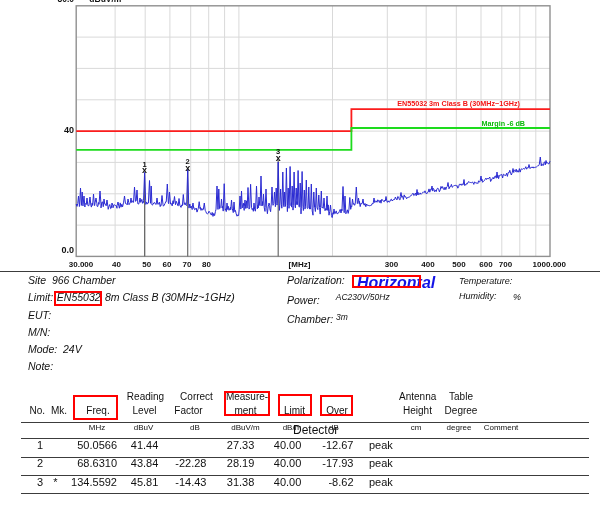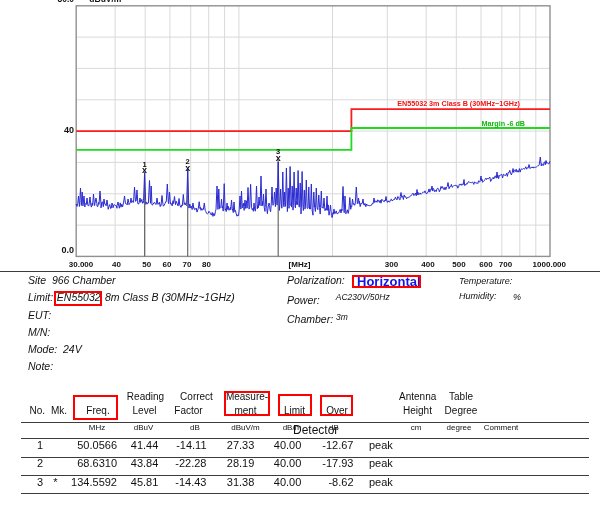--- a/index.html
+++ b/index.html
@@ -72,21 +72,21 @@
     <div class="t" style="left:28px;top:274.4px;font-size:10.5px">Site&nbsp;&nbsp;966 Chamber</div>
     <div class="t" style="left:28px;top:291.2px;font-size:10.5px">Limit:</div>
     <div class="t" style="left:56.8px;top:291.2px;font-size:10.5px">EN55032</div>
     <div class="rb" style="left:53.5px;top:290.8px;width:48.9px;height:15.1px"></div>
     <div class="t" style="left:104.9px;top:291.2px;font-size:10.5px">8m Class B (30MHz~1GHz)</div>
     <div class="t" style="left:28px;top:309.1px;font-size:10.5px">EUT:</div>
     <div class="t" style="left:28px;top:325.9px;font-size:10.5px">M/N:</div>
     <div class="t" style="left:28px;top:343.1px;font-size:10.5px">Mode:&nbsp;&nbsp;24V</div>
     <div class="t" style="left:28px;top:360.4px;font-size:10.5px">Note:</div>
     <div class="t" style="left:287px;top:274.1px;font-size:10.5px">Polarization:</div>
-    <div style="position:absolute;left:357px;top:274.3px;font-size:13px;font-weight:bold;color:#1414e6">Horizontal</div>
+    <div style="position:absolute;left:357px;top:274.3px;font-size:16px;font-weight:bold;font-style:italic;color:#1414e6">Horizontal</div>
     <div class="rb" style="left:352.2px;top:274.8px;width:69.3px;height:13.7px"></div>
     <div class="t" style="left:287px;top:293.5px;font-size:10.5px">Power:</div>
     <div class="t" style="left:335.8px;top:292.2px;font-size:8.5px">AC230V/50Hz</div>
     <div class="t" style="left:287px;top:312.7px;font-size:10.5px">Chamber:</div>
     <div class="t" style="left:336px;top:311.9px;font-size:8.5px">3m</div>
     <div class="t" style="left:459px;top:275.8px;font-size:9px">Temperature:</div>
     <div class="t" style="left:459px;top:291.2px;font-size:9px">Humidity:</div>
     <div class="t" style="left:513px;top:291.8px;font-size:9px">%</div>
 <div style="position:absolute;left:20.5px;top:421.5px;width:568.5px;height:1px;background:#3c3c3c"></div>
     <div style="position:absolute;left:20.5px;top:438.0px;width:568.5px;height:1px;background:#3c3c3c"></div>
@@ -118,21 +118,20 @@
     <div style="position:absolute;left:185.5px;top:422.8px;width:120px;text-align:center;font-size:8px;color:#111">dBuV/m</div>
     <div style="position:absolute;left:232px;top:422.8px;width:120px;text-align:center;font-size:8px;color:#111">dB/m</div>
     <div style="position:absolute;left:274px;top:422.8px;width:120px;text-align:center;font-size:8px;color:#111">dB</div>
     <div style="position:absolute;left:293px;top:422.8px;width:120px;text-align:left;font-size:12px;color:#111">Detector</div>
     <div style="position:absolute;left:356px;top:422.8px;width:120px;text-align:center;font-size:8px;color:#111">cm</div>
     <div style="position:absolute;left:399px;top:422.8px;width:120px;text-align:center;font-size:8px;color:#111">degree</div>
     <div style="position:absolute;left:441px;top:422.8px;width:120px;text-align:center;font-size:8px;color:#111">Comment</div>
     <div style="position:absolute;left:-20px;top:439.1px;width:120px;text-align:center;font-size:11px;color:#111">1</div>
     <div style="position:absolute;left:-3px;top:439.1px;width:120px;text-align:right;font-size:11px;color:#111">50.0566</div>
     <div style="position:absolute;left:38.30000000000001px;top:439.1px;width:120px;text-align:right;font-size:11px;color:#111">41.44</div>
-    <div style="position:absolute;left:86.5px;top:439.1px;width:120px;text-align:right;font-size:11px;color:#111">-14.11</div>
     <div style="position:absolute;left:134.3px;top:439.1px;width:120px;text-align:right;font-size:11px;color:#111">27.33</div>
     <div style="position:absolute;left:181.3px;top:439.1px;width:120px;text-align:right;font-size:11px;color:#111">40.00</div>
     <div style="position:absolute;left:233.5px;top:439.1px;width:120px;text-align:right;font-size:11px;color:#111">-12.67</div>
     <div style="position:absolute;left:369px;top:439.1px;font-size:11px;color:#111">peak</div>
     <div style="position:absolute;left:-20px;top:457.2px;width:120px;text-align:center;font-size:11px;color:#111">2</div>
     <div style="position:absolute;left:-3px;top:457.2px;width:120px;text-align:right;font-size:11px;color:#111">68.6310</div>
     <div style="position:absolute;left:38.30000000000001px;top:457.2px;width:120px;text-align:right;font-size:11px;color:#111">43.84</div>
     <div style="position:absolute;left:86.5px;top:457.2px;width:120px;text-align:right;font-size:11px;color:#111">-22.28</div>
     <div style="position:absolute;left:134.3px;top:457.2px;width:120px;text-align:right;font-size:11px;color:#111">28.19</div>
     <div style="position:absolute;left:181.3px;top:457.2px;width:120px;text-align:right;font-size:11px;color:#111">40.00</div>

